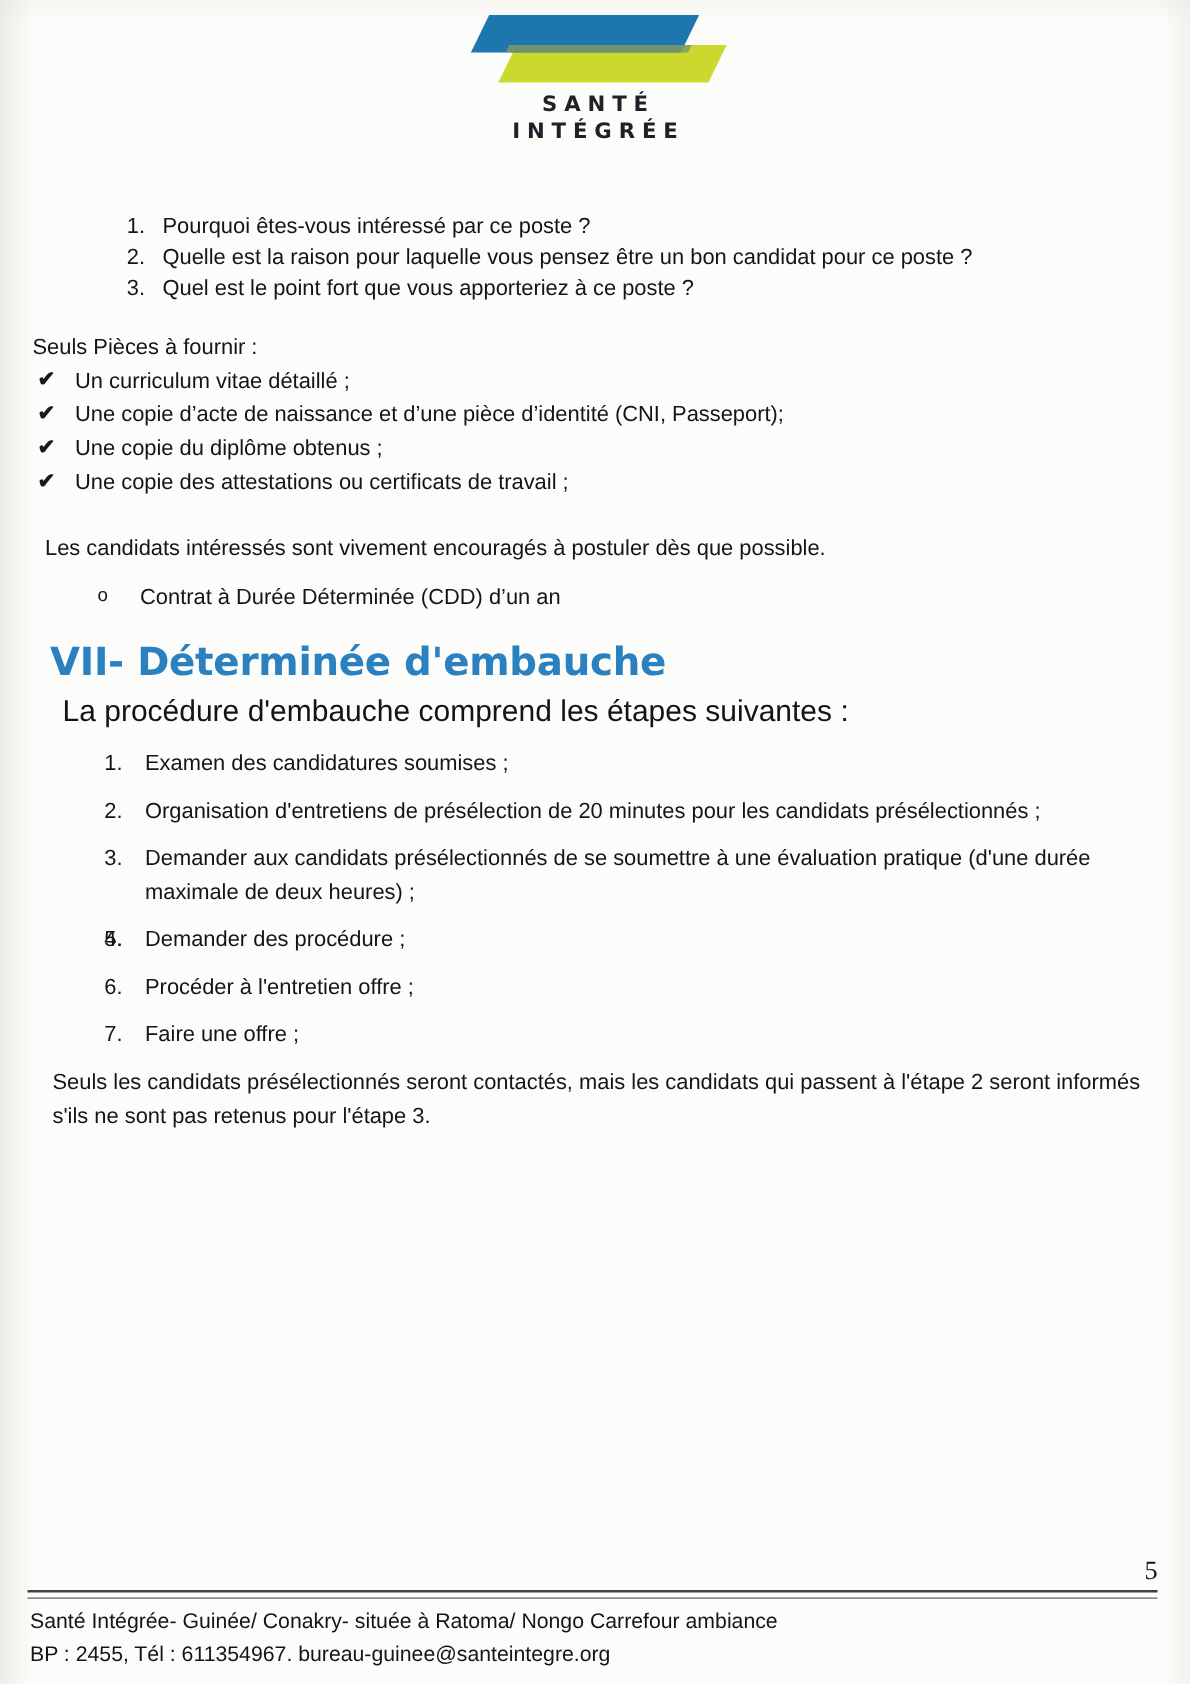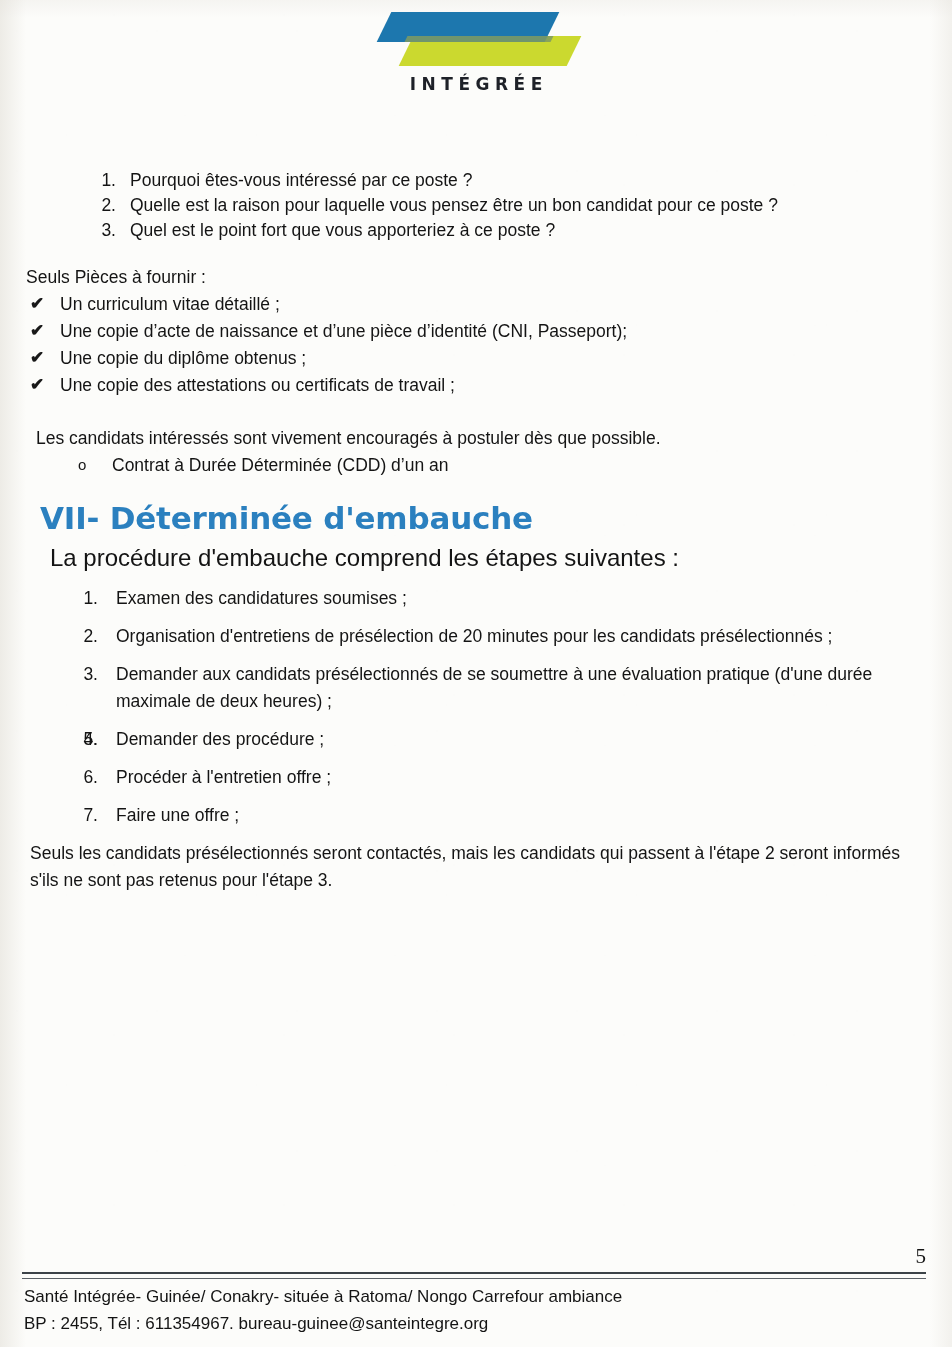--- a/index.html
+++ b/index.html
@@ -139,21 +139,21 @@
     left: 4px;
     top: -1px;
     font-size: 17px;
     font-weight: bold;
     color: #181818;
   }
 
   .para-encourage {
     font-size: 17.5px;
     line-height: 26px;
-    margin: 26px 0 0 10px;
+    margin: 26px 0 12px 10px;
   }
 
   h2.section-head {
     color: #2b80bf;
     font-family: "DejaVu Sans", sans-serif;
     font-weight: bold;
     margin: 10px 0 0 0;
     letter-spacing: -0.2px;
   }
   h2.head-vi { font-size: 27px; line-height: 34px; }
@@ -199,21 +199,21 @@
   .steps li .num {
     position: absolute;
     left: 0;
     width: 26px;
     text-align: right;
   }
 
   .para-closing {
     font-size: 17.5px;
     line-height: 27px;
-    margin: 4px 0 0 4px;
+    margin: 4px 0 0 16px;
     max-width: 900px;
   }
 
   
   .page-number {
     position: absolute;
     right: 26px;
     bottom: 78px;
     font-family: "Liberation Serif", serif;
     font-size: 21px;
@@ -242,20 +242,21 @@
 <div class="page">
   <div class="noise"></div>
 
   <div class="logo-block">
     <div class="logo-mark">
       <div class="bar bar-yellow"></div>
       <div class="bar bar-blue"></div>
       <div class="bar bar-overlap"></div>
     </div>
     <div class="logo-text">
+      <div>SANTÉ</div>
       <div>INTÉGRÉE</div>
     </div>
   </div>
 
   <div class="content">
 
     <ol class="q-list">
       <li>
         <span class="num">1.</span>
         <span>Pourquoi êtes-vous intéressé par ce poste ?</span>

